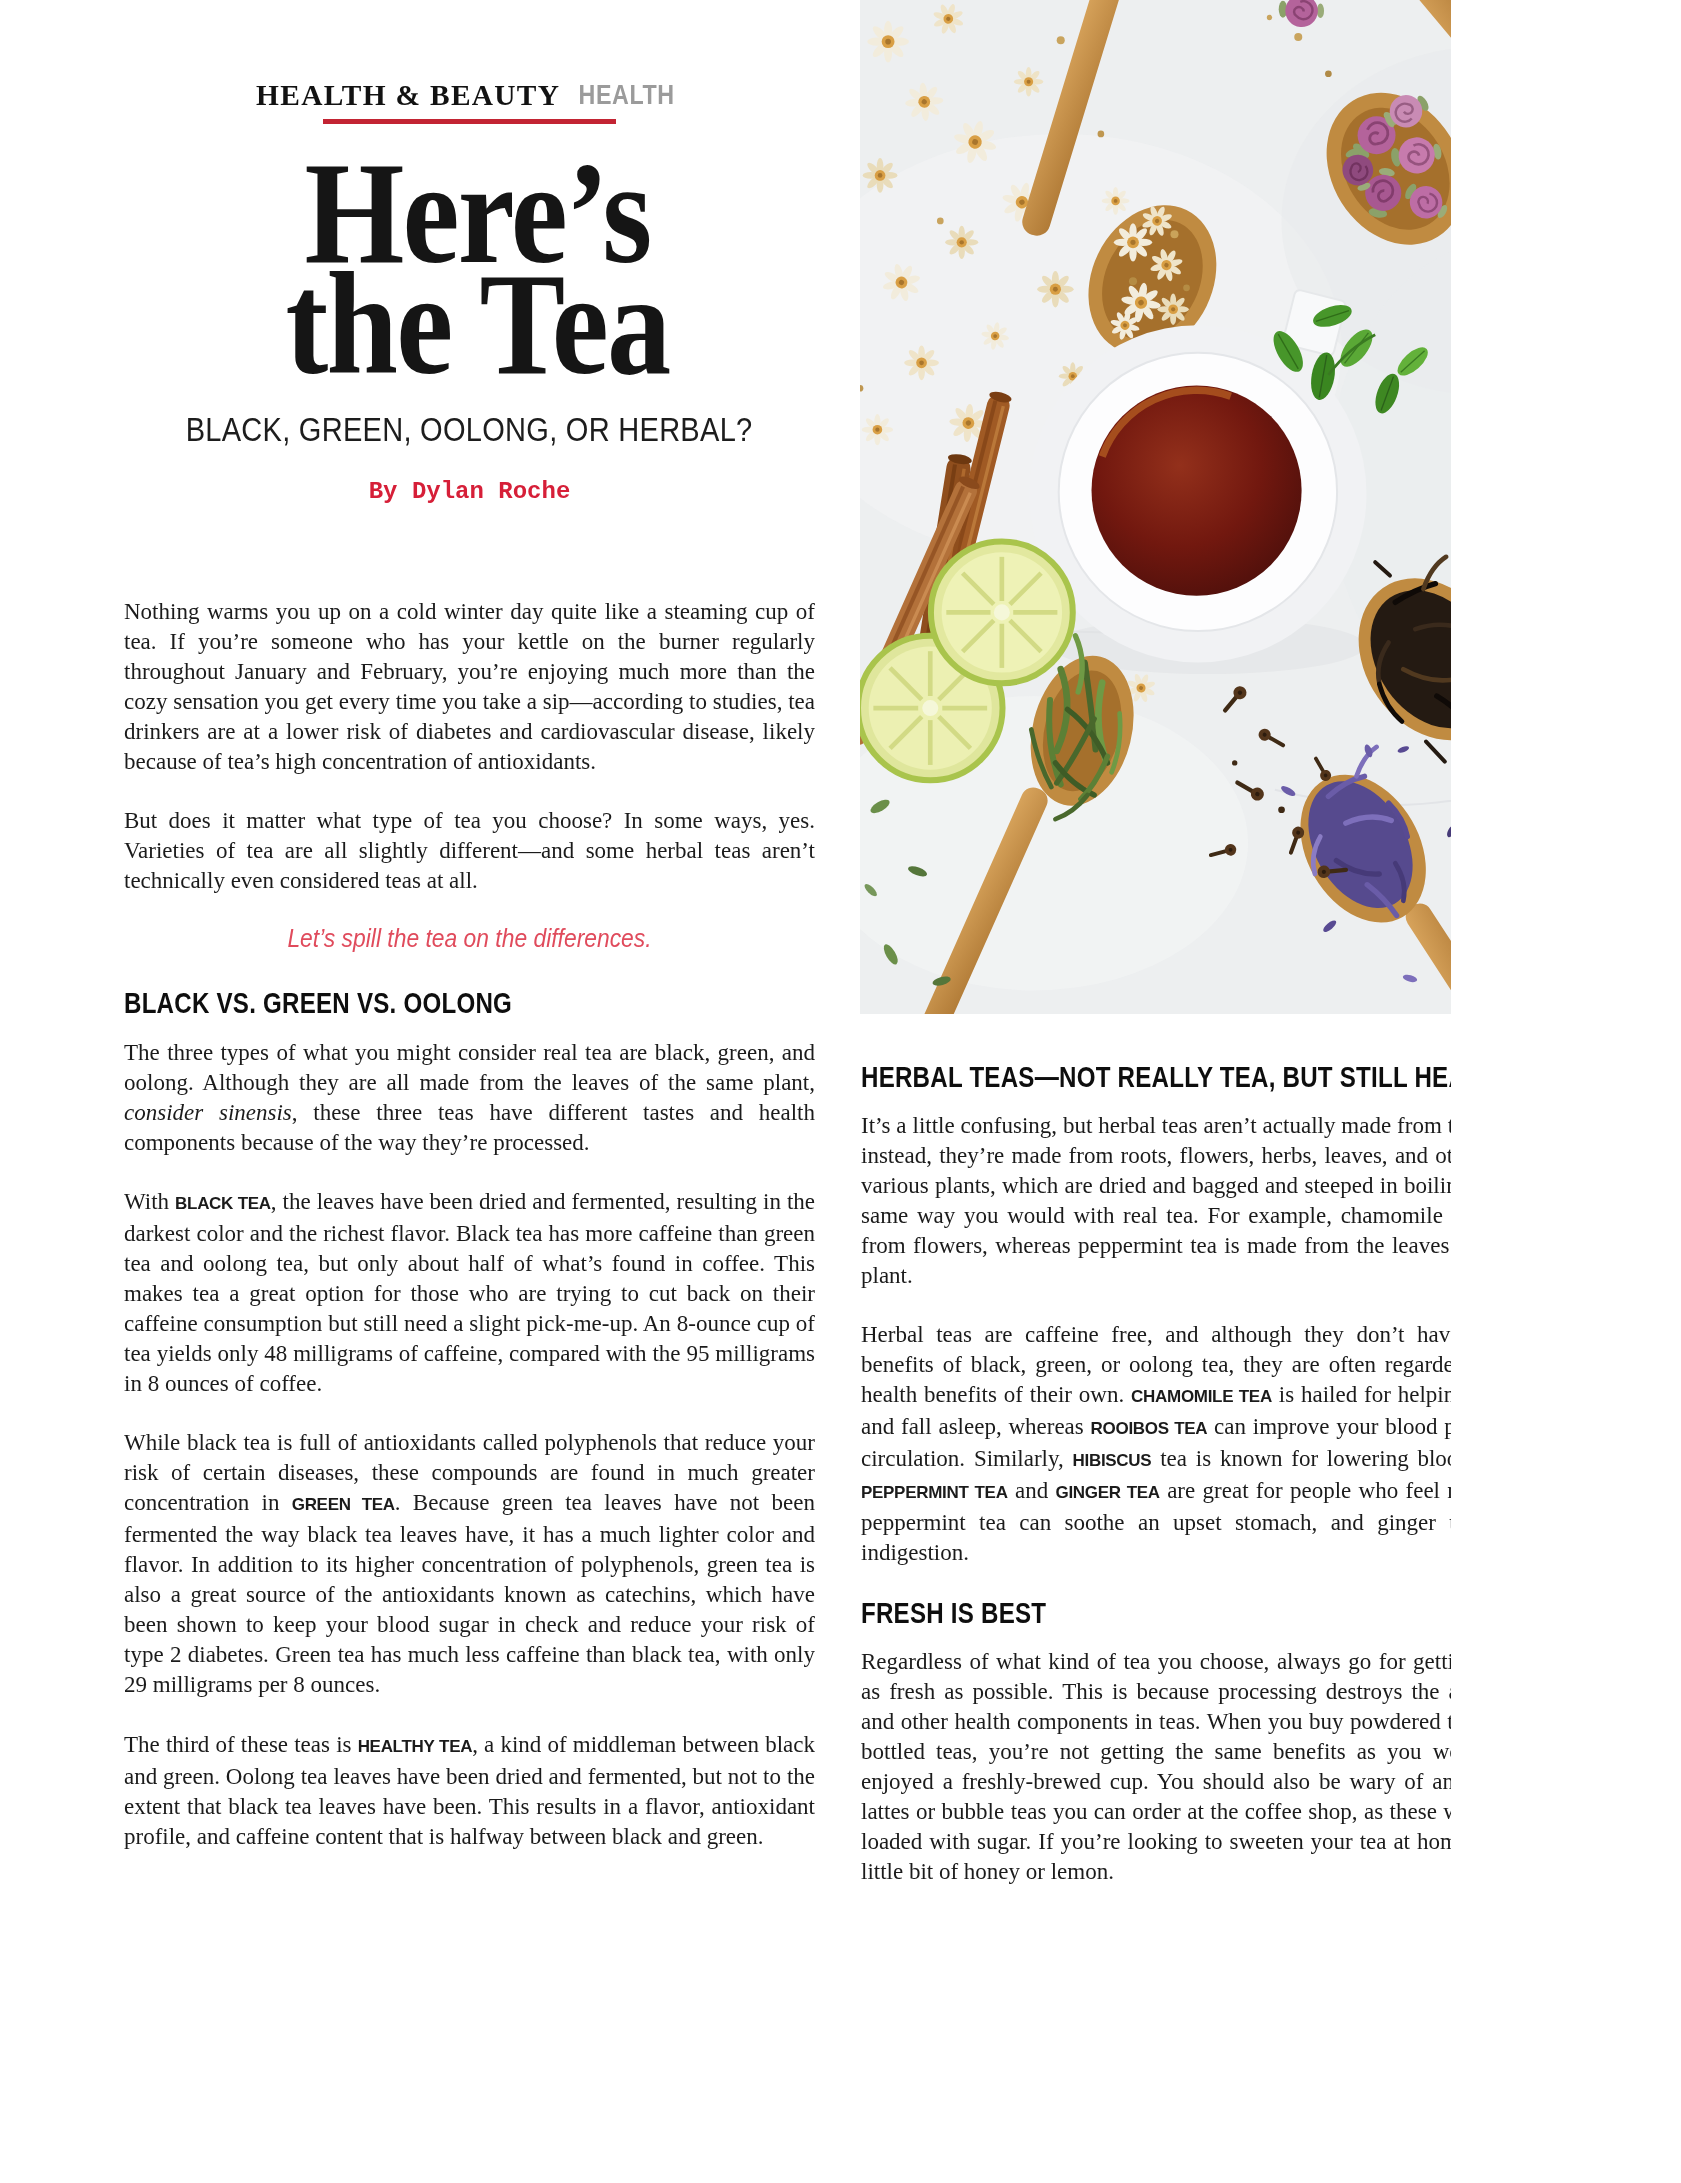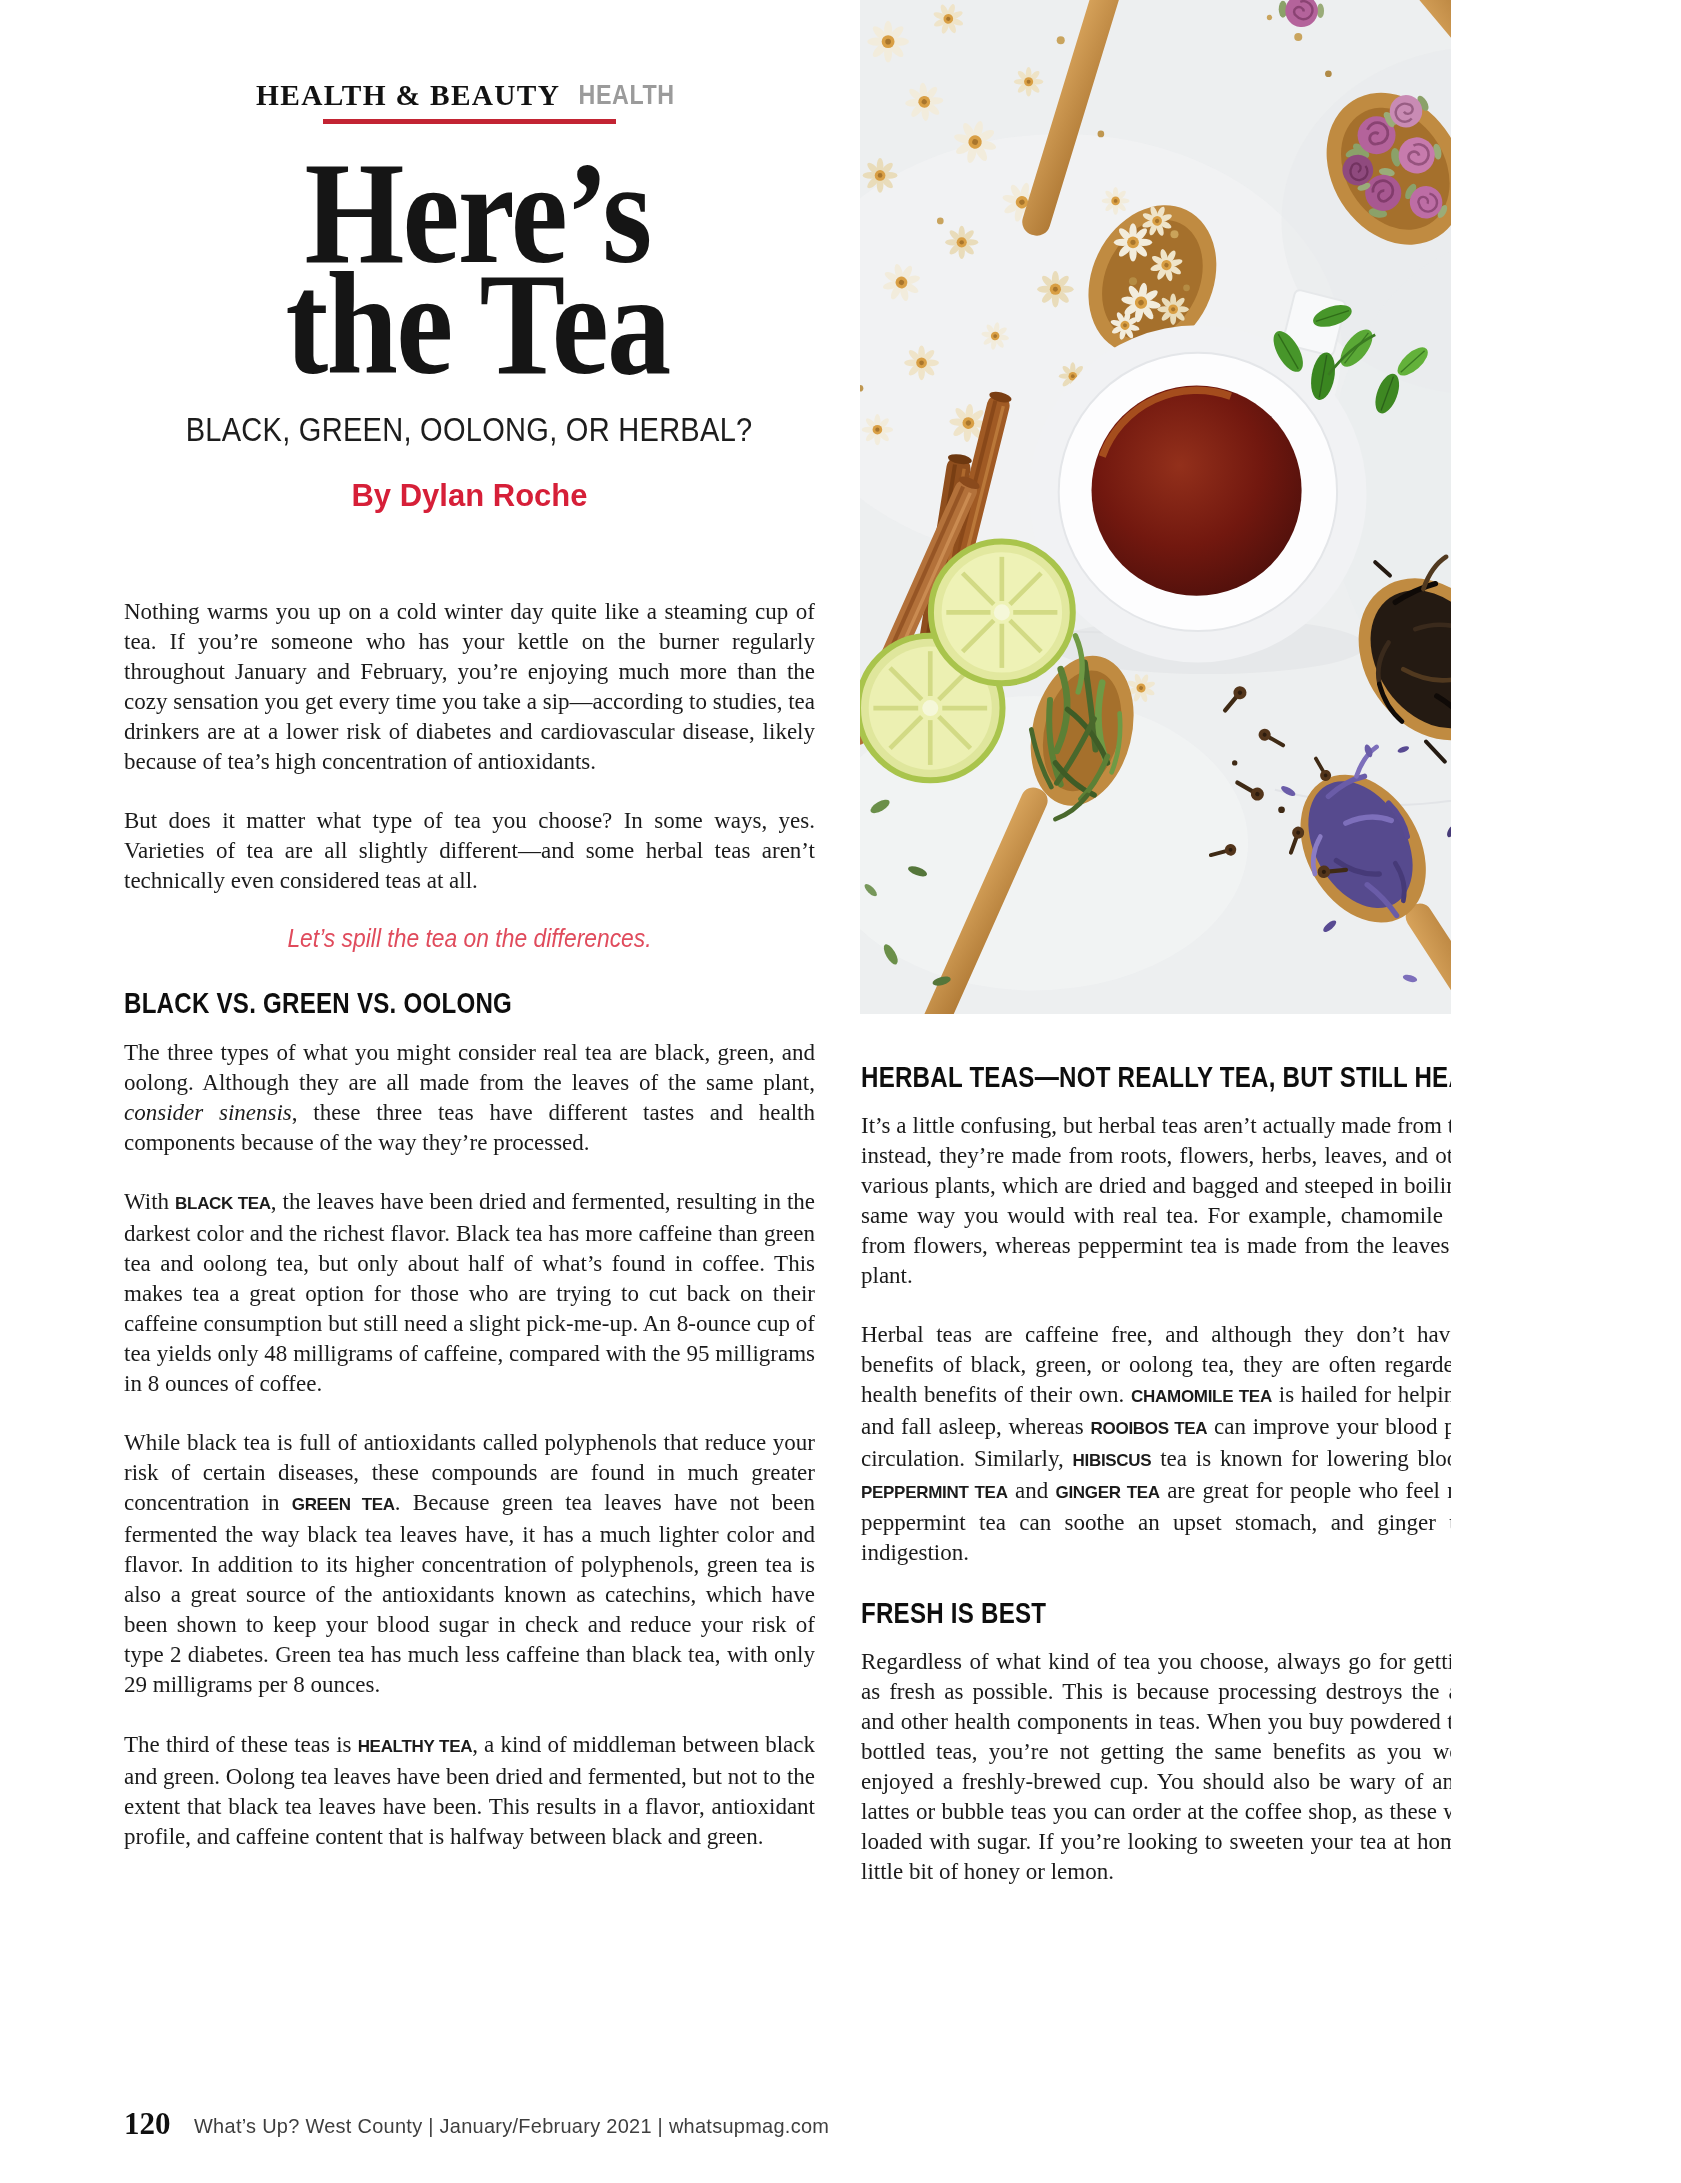--- a/index.html
+++ b/index.html
@@ -19,22 +19,22 @@
                transform:scaleX(0.85);margin-left:6.7px;vertical-align:0.7px;}
   .rule{position:absolute;left:50%;margin-left:-147px;top:119px;width:293px;height:4.7px;
         background:var(--rule-red);}
   .title{position:absolute;left:16px;right:0;top:158px;margin:0;font-weight:bold;}
   .title-line{display:block;font-family:"Liberation Serif",serif;font-weight:bold;
               font-size:146px;line-height:111px;letter-spacing:-2px;color:#151515;
               transform:scaleX(0.88);white-space:nowrap;}
   .subtitle{position:absolute;left:0;right:0;top:411px;}
   .subtitle span{display:inline-block;font-family:"Liberation Sans",sans-serif;font-size:33px;
                  letter-spacing:0.3px;color:#1d1d1d;transform:scaleX(0.88);white-space:nowrap;}
-  .byline{position:absolute;left:0;right:0;top:478px;font-family:Liberation Sans, sans-serif;
-          font-weight:bold;font-size:31px;color:var(--byline-red);}
+  .byline{position:absolute;left:0;right:0;top:478px;font-family:Liberation Mono, monospace;
+          font-weight:bold;font-size:24px;color:var(--byline-red);}
   
   .col{position:absolute;text-align:justify;}
   .col-left{left:124px;top:597px;width:691px;}
   .col-right{left:861px;top:1055px;width:700px;}
   .body-para{font-family:"Liberation Serif",serif;font-size:23px;line-height:30px;
              margin:0 0 29.4px 0;color:var(--text-ink);}
   .body-para .b{font-family:"Liberation Sans",sans-serif;font-weight:bold;font-size:17px;
                 letter-spacing:-0.3px;}
   .body-para .i{font-style:italic;}
   .col-heading{font-family:"Liberation Sans",sans-serif;font-weight:bold;font-size:29.4px;
@@ -412,18 +412,15 @@
       <g>
         <ellipse cx="30" cy="1205" rx="16" ry="7" fill="#6b8f49" transform="rotate(-30 30 1205)"></ellipse>
         <ellipse cx="86" cy="1302" rx="15" ry="6" fill="#55763a" transform="rotate(20 86 1302)"></ellipse>
         <ellipse cx="46" cy="1426" rx="17" ry="7" fill="#6b8f49" transform="rotate(60 46 1426)"></ellipse>
         <ellipse cx="122" cy="1466" rx="14" ry="6" fill="#55763a" transform="rotate(-15 122 1466)"></ellipse>
         <ellipse cx="16" cy="1330" rx="12" ry="5" fill="#77975a" transform="rotate(45 16 1330)"></ellipse>
       </g>
     </svg>
   </figure>
 
-  <footer class="footer">
-    <span class="pnum">120</span><span class="ftext">What’s Up? West County  |  January/February 2021  |  whatsupmag.com</span>
-  </footer>
 
 </div>
 
 
 </body></html>

